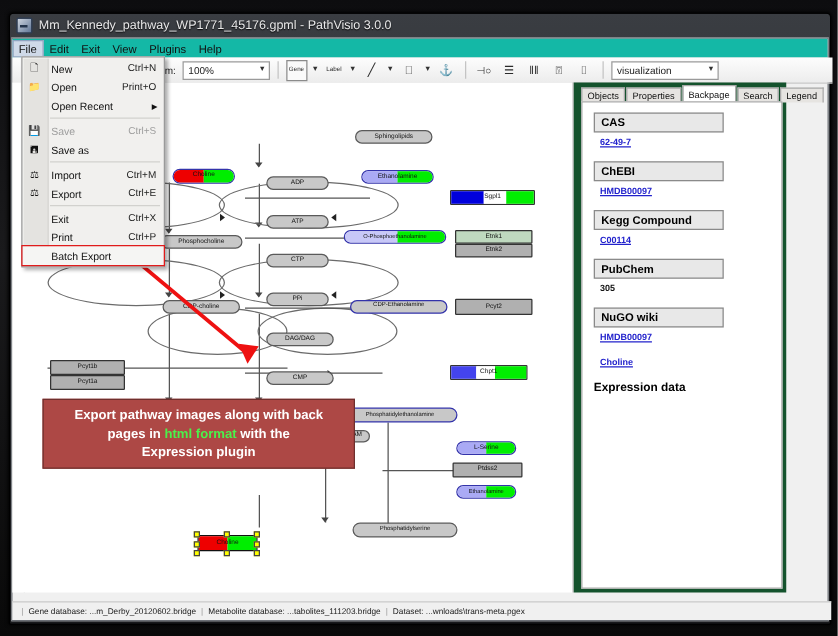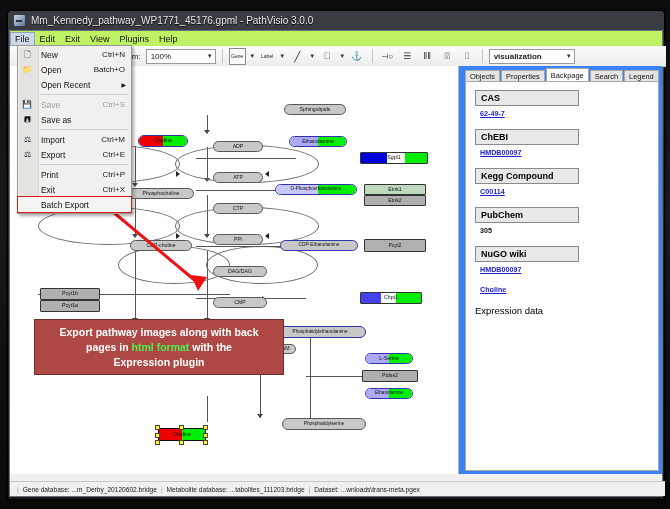--- a/index.html
+++ b/index.html
@@ -41,21 +41,21 @@
 
   
   .client{
     position:absolute;left:9px;top:30px;width:652px;height:465px;
     background:#f0f0f0;border:1px solid #6c7076;
   }
 
   
   .menubar{
     position:absolute;left:0;top:0;width:100%;height:15px;
-    background:#bef264;border-bottom:1px solid #dcdad5;
+    background:#14b8a6;border-bottom:1px solid #dcdad5;
     display:flex;align-items:center;font-size:9px;color:#111;
   }
   .menu-item{padding:1px 5px;line-height:12px;cursor:default;}
   .menu-item.active{background:#cfd9e8;border:1px solid #8ea3c0;padding:0 4px;}
 
   
   .toolbar{
     position:absolute;left:0;top:15px;width:100%;height:20px;
     background:linear-gradient(180deg,#fdfdfd,#ececec);
     border-bottom:1px solid #c8c8c8;
@@ -166,22 +166,22 @@
     display:flex;align-items:center;justify-content:center;text-align:center;
     line-height:15px;padding:2px 6px;box-sizing:border-box;z-index:30;
   }
   .callout .hl{color:#4bf14b;}
 
   
   .redarrow{position:absolute;z-index:29;}
 
   
   .sidepanel{
-    position:absolute;left:449px;top:35px;width:203px;height:408px;
-    background:#3b82f6;
+    position:absolute;left:449px;top:35px;width:170px;height:408px;
+    background:#14532d;
   }
   .tabstrip{
     position:absolute;left:6px;top:2px;right:0;height:14px;
     display:flex;align-items:flex-end;font-size:7.4px;color:#111;
   }
   .tab{
     height:11px;padding:0 4px;margin-right:1px;
     background:#e6e4e1;border:1px solid #a9a9a9;border-bottom:none;
     display:flex;align-items:center;
   }
@@ -195,21 +195,21 @@
   .xref-box{
     border:1px solid #8a8a8a;background:#e8e8e8;
     font-weight:bold;font-size:9px;color:#000;
     padding:2px 5px;width:104px;box-sizing:border-box;margin-bottom:3px;
   }
   .xref-link{
     color:#2222cc;text-decoration:underline;font-size:7.2px;font-weight:bold;
     margin:0 0 11px 5px;
   }
   .xref-plain{color:#111;font-size:7.2px;font-weight:bold;margin:0 0 11px 5px;}
-  .expr-title{font-weight:normal;font-size:9.5px;color:#000;margin-top:4px;}
+  .expr-title{font-weight:bold;font-size:9.5px;color:#000;margin-top:4px;}
 
   
   .statusbar{
     position:absolute;left:0;bottom:0;width:100%;height:14px;
     background:#f0f0f0;border-top:1px solid #c9c9c9;
     display:flex;align-items:center;font-size:6.6px;color:#1a1a1a;
     padding-left:3px;
   }
   .sep-pipe{margin:0 4px;color:#9a9a9a;}
   .sb-seg{white-space:nowrap;}
@@ -254,21 +254,21 @@
       <span class="tbtn" style="font-size:9px;">⎕</span>
       <span class="mini-arw">▼</span>
       <span class="tbtn" style="font-size:9px;">⚓</span>
       <span class="tb-sep"></span>
       <span class="tbtn" style="font-size:8px;">⊣○</span>
       <span class="tbtn" style="font-size:9px;">☰</span>
       <span class="tbtn" style="font-size:9px;">‖‖</span>
       <span class="tbtn" style="font-size:9px;">⍔</span>
       <span class="tbtn" style="font-size:9px;">⌷</span>
       <span class="tb-sep"></span>
-      <div class="combo" style="width:78px;font-weight:bold;">
+      <div class="combo" style="width:78px;">
         <span>visualization</span>
         <span class="arw">▼</span>
       </div>
     </div>
 
     <div class="ruler-l">
       <span class="mark" style="top:28px;">▸</span>
     </div>
 
     <div class="canvas-wrap">
@@ -483,21 +483,21 @@
       <div class="dd-gutter"></div>
 
       <div class="dd-item">
         <span class="ico">🗋</span>
         <span>New</span>
         <span class="acc">Ctrl+N</span>
       </div>
       <div class="dd-item">
         <span class="ico" style="color:#d8a13a;">📁</span>
         <span>Open</span>
-        <span class="acc">Batch+O</span>
+        <span class="acc">Print+O</span>
       </div>
       <div class="dd-item">
         <span>Open Recent</span>
         <span class="submarker">▶</span>
       </div>
       <div class="dd-sep"></div>
 
       <div class="dd-item disabled">
         <span class="ico" style="color:#9d9d9d;">💾</span>
         <span>Save</span>
@@ -515,26 +515,26 @@
         <span class="acc">Ctrl+M</span>
       </div>
       <div class="dd-item">
         <span class="ico">⚖</span>
         <span>Export</span>
         <span class="acc">Ctrl+E</span>
       </div>
       <div class="dd-sep"></div>
 
       <div class="dd-item">
+        <span>Exit</span>
+        <span class="acc">Ctrl+X</span>
+      </div>
+      <div class="dd-item">
         <span>Print</span>
         <span class="acc">Ctrl+P</span>
-      </div>
-      <div class="dd-item">
-        <span>Exit</span>
-        <span class="acc">Ctrl+X</span>
       </div>
       <div class="dd-item highlight">
         <span>Batch Export</span>
       </div>
     </div>
 
     <div class="statusbar">
       <span class="sep-pipe">|</span>
       <span class="sb-seg">Gene database: ...m_Derby_20120602.bridge</span>
       <span class="sep-pipe">|</span>

